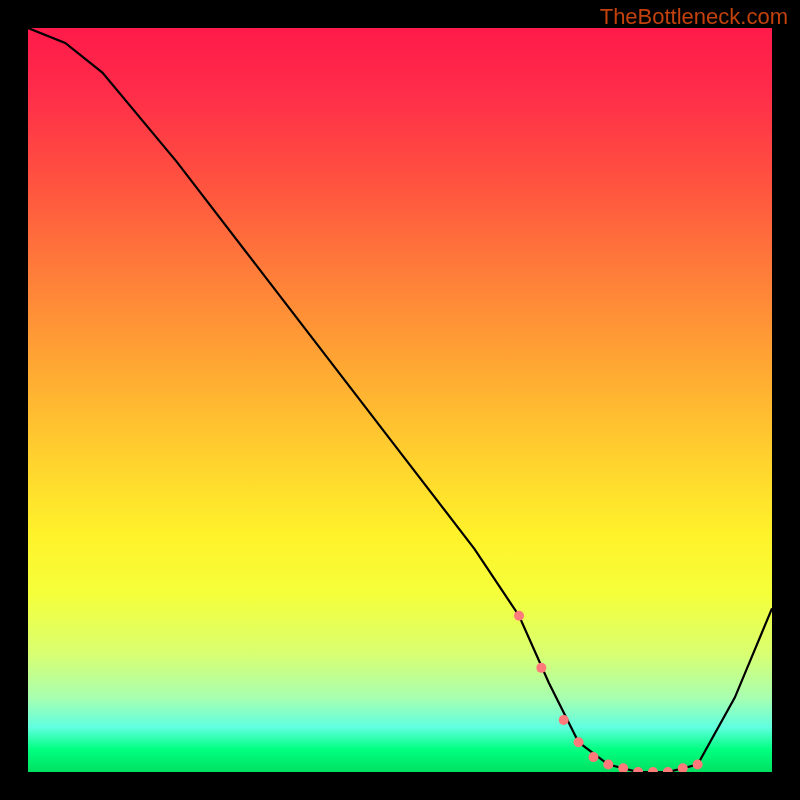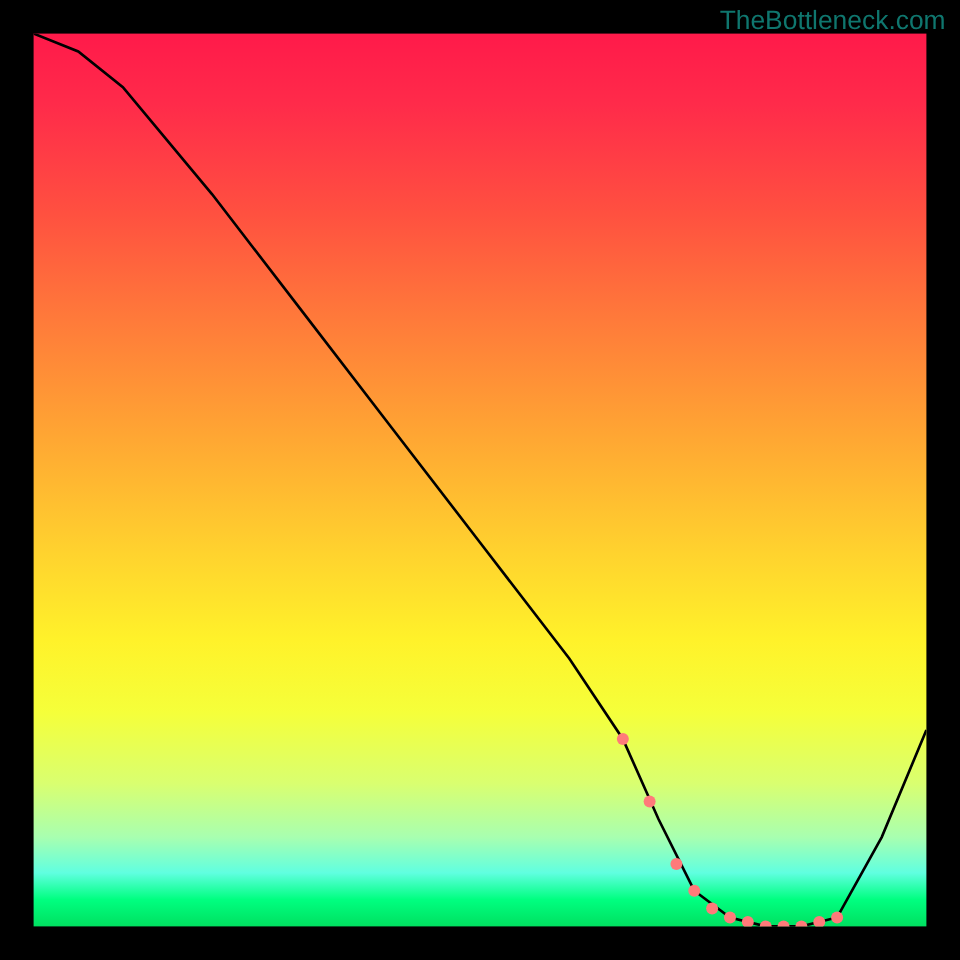--- a/index.html
+++ b/index.html
@@ -8,21 +8,21 @@
     height: 800px;
     background: #000;
     position: relative;
     font-family: Arial, sans-serif;
     overflow: hidden;
   }
   .attribution {
     position: absolute;
     top: 4px;
     right: 12px;
-    color: #0f766e;
+    color: #c2410c;
     font-size: 22px;
     font-weight: 500;
     z-index: 10;
   }
   .plot-area {
     position: absolute;
     left: 28px;
     top: 28px;
     width: 744px;
     height: 744px;

